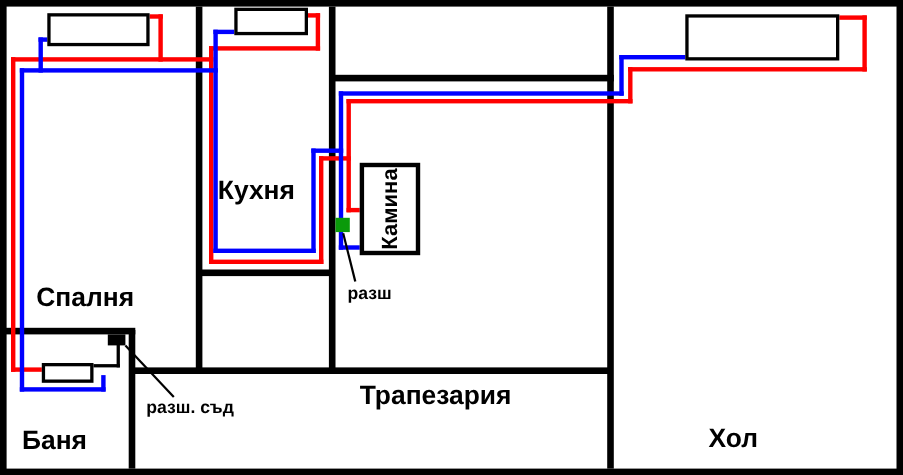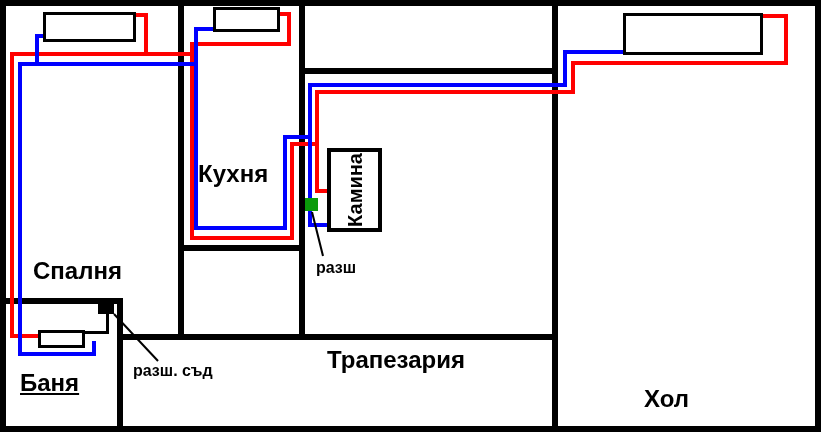--- a/index.html
+++ b/index.html
@@ -56,21 +56,21 @@
   <div class="radiator" style="left: 38px; top: 330px; width: 47px; height: 18px;"></div>
 
   <div class="fireplace" style="left: 327px; top: 148px; width: 55px; height: 84px;">
     <span class="v-label">Камина</span>
   </div>
 
   <div class="pump" style="left: 305px; top: 198px; width: 13px; height: 13px; background: rgb(10, 154, 10);"></div>
   <div class="vessel" style="left: 98px; top: 304px; width: 16px; height: 10px;"></div>
 
   <div class="room-label" style="left: 33px; top: 259px;">Спалня</div>
-  <div class="room-label" style="left: 20px; top: 371px; text-decoration: underline;">Баня</div>
+  <div class="room-label" style="left: 20px; top: 389px;">Баня</div>
   <div class="room-label" style="left: 198px; top: 162px;">Кухня</div>
   <div class="room-label" style="left: 327px; top: 303px; margin-top: 45px;">Трапезария</div>
   <div class="room-label" style="left: 644px; top: 387px;">Хол</div>
 
   <div class="small-label" style="left: 316px; top: 260px;">разш</div>
   <div class="small-label" style="left: 133px; top: 363px;">разш. съд</div>
 
 <div class="wall" style="left: 178px; top: 6px; width: 6px; height: 334px; background: rgb(0, 0, 0);"></div>
     <div class="wall" style="left: 299px; top: 6px; width: 6px; height: 334px; background: rgb(0, 0, 0);"></div>
     <div class="wall" style="left: 181px; top: 245px; width: 121px; height: 6px; background: rgb(0, 0, 0);"></div>

